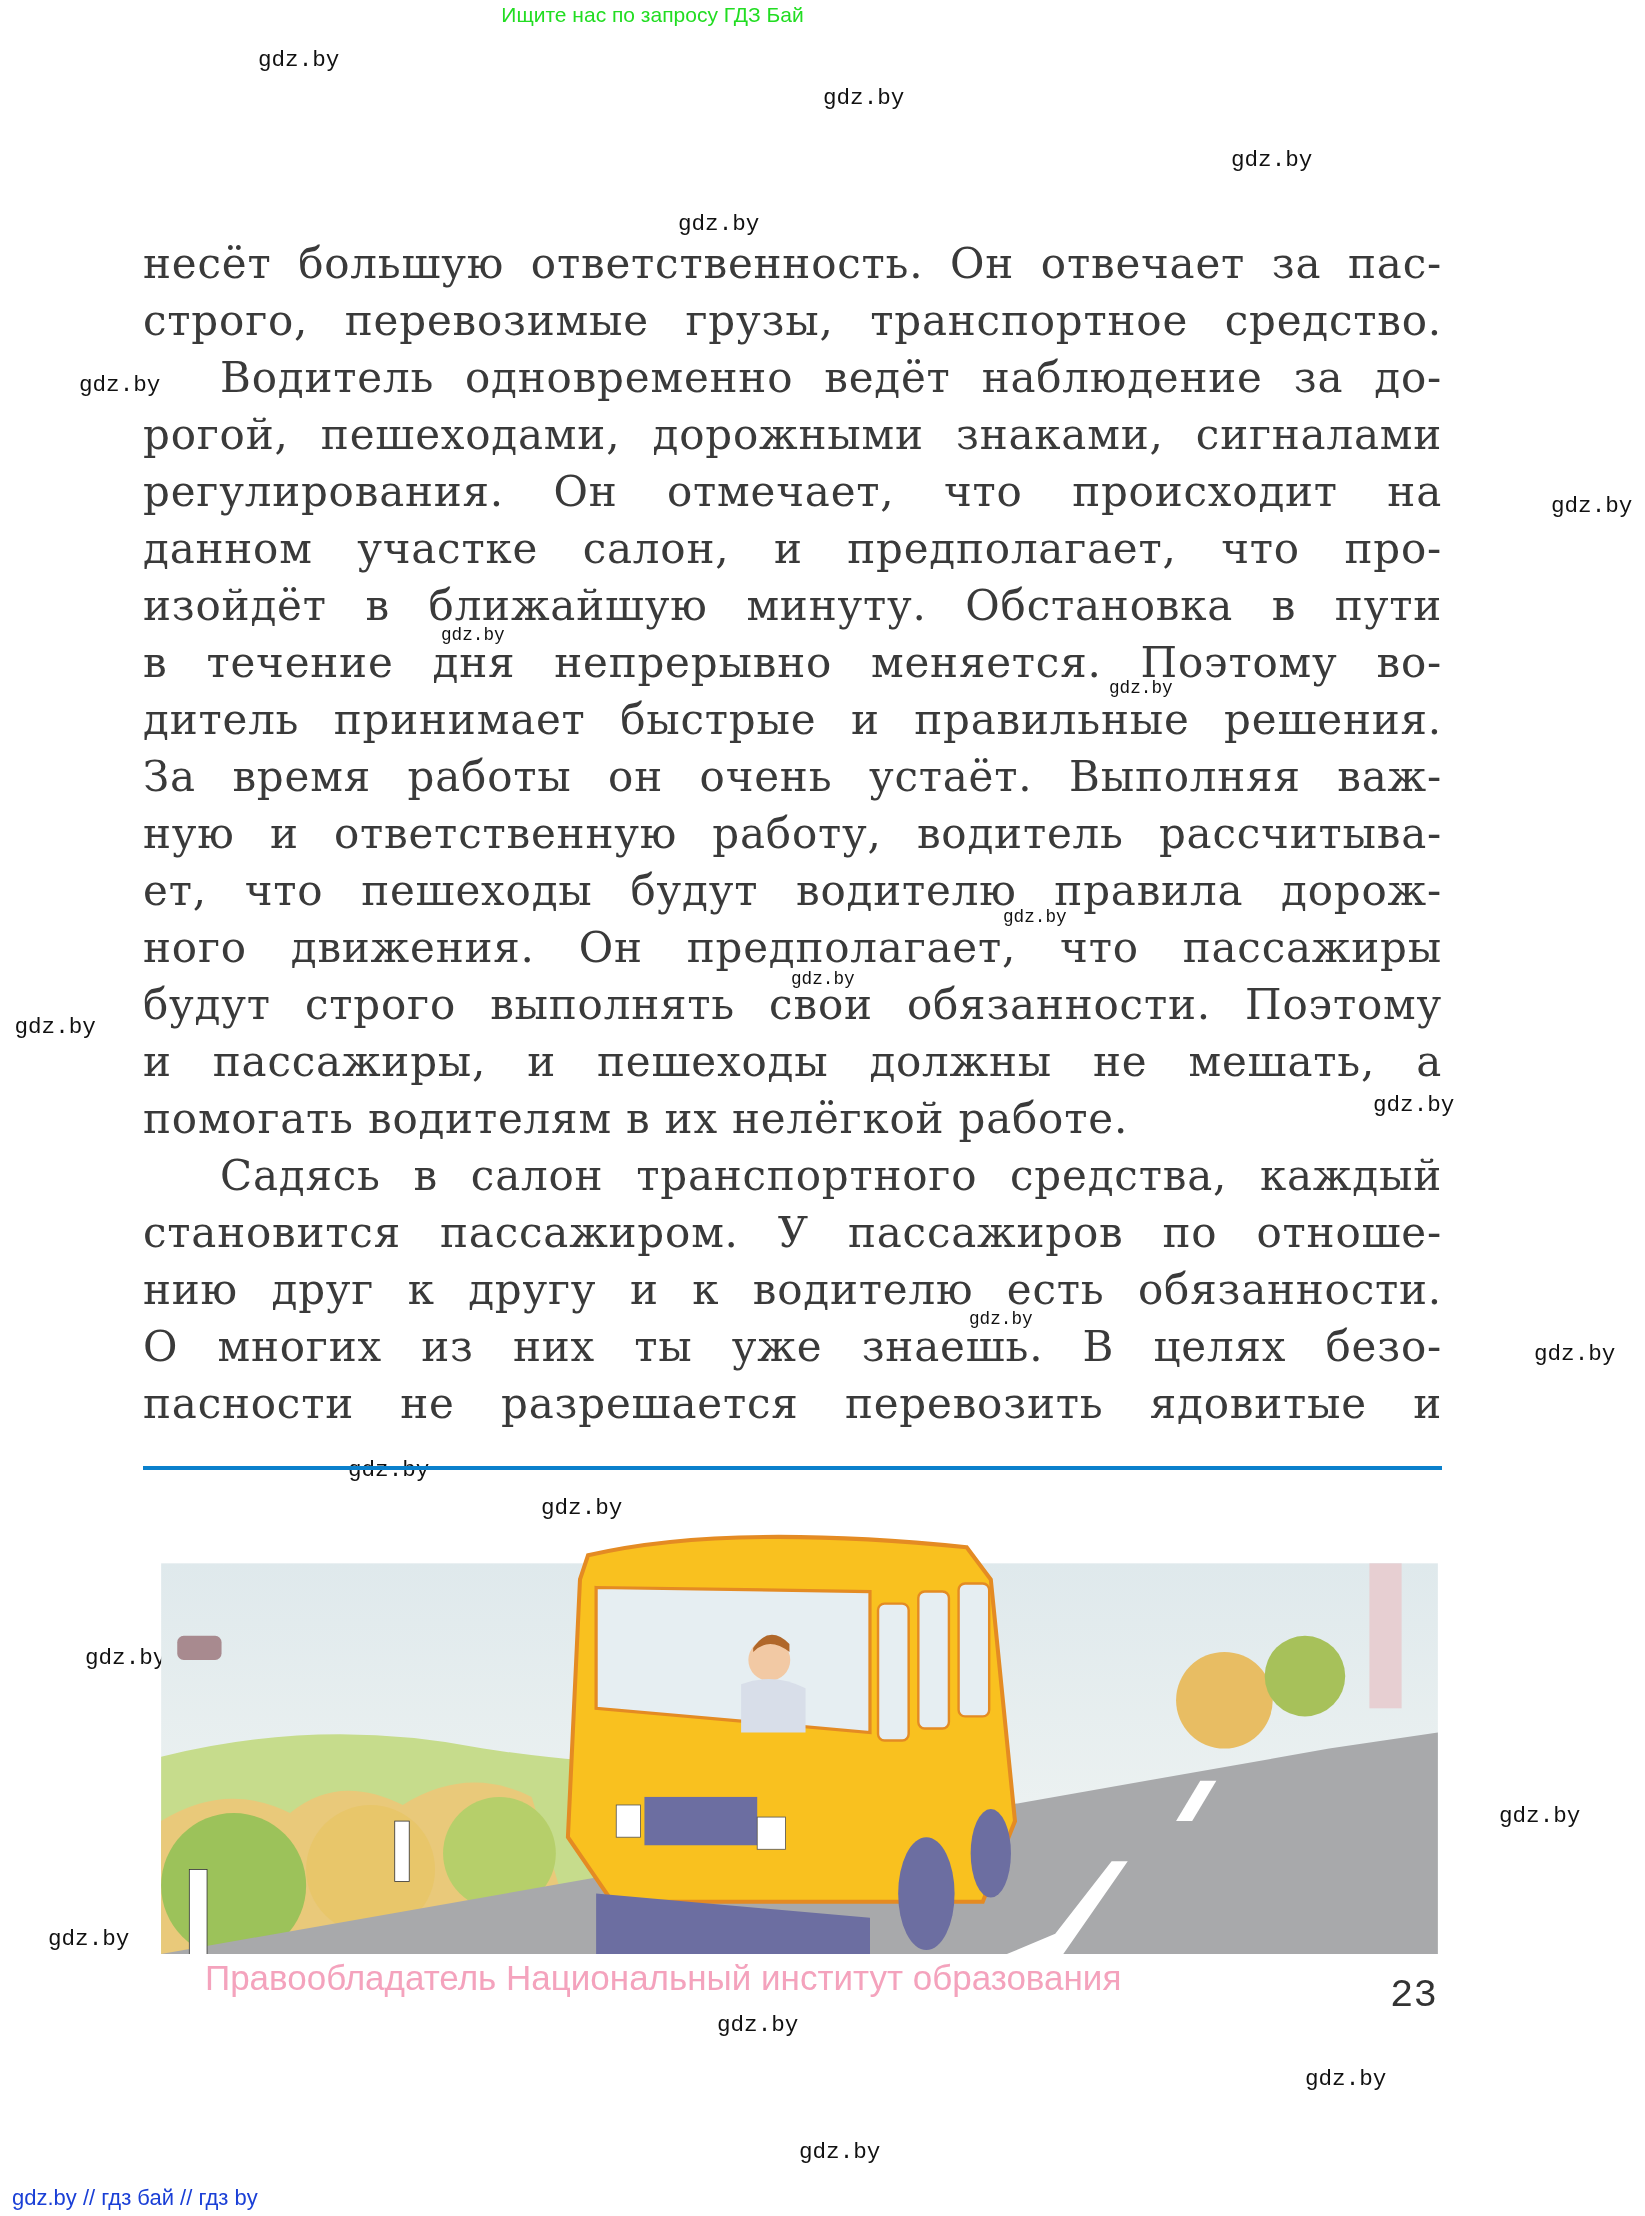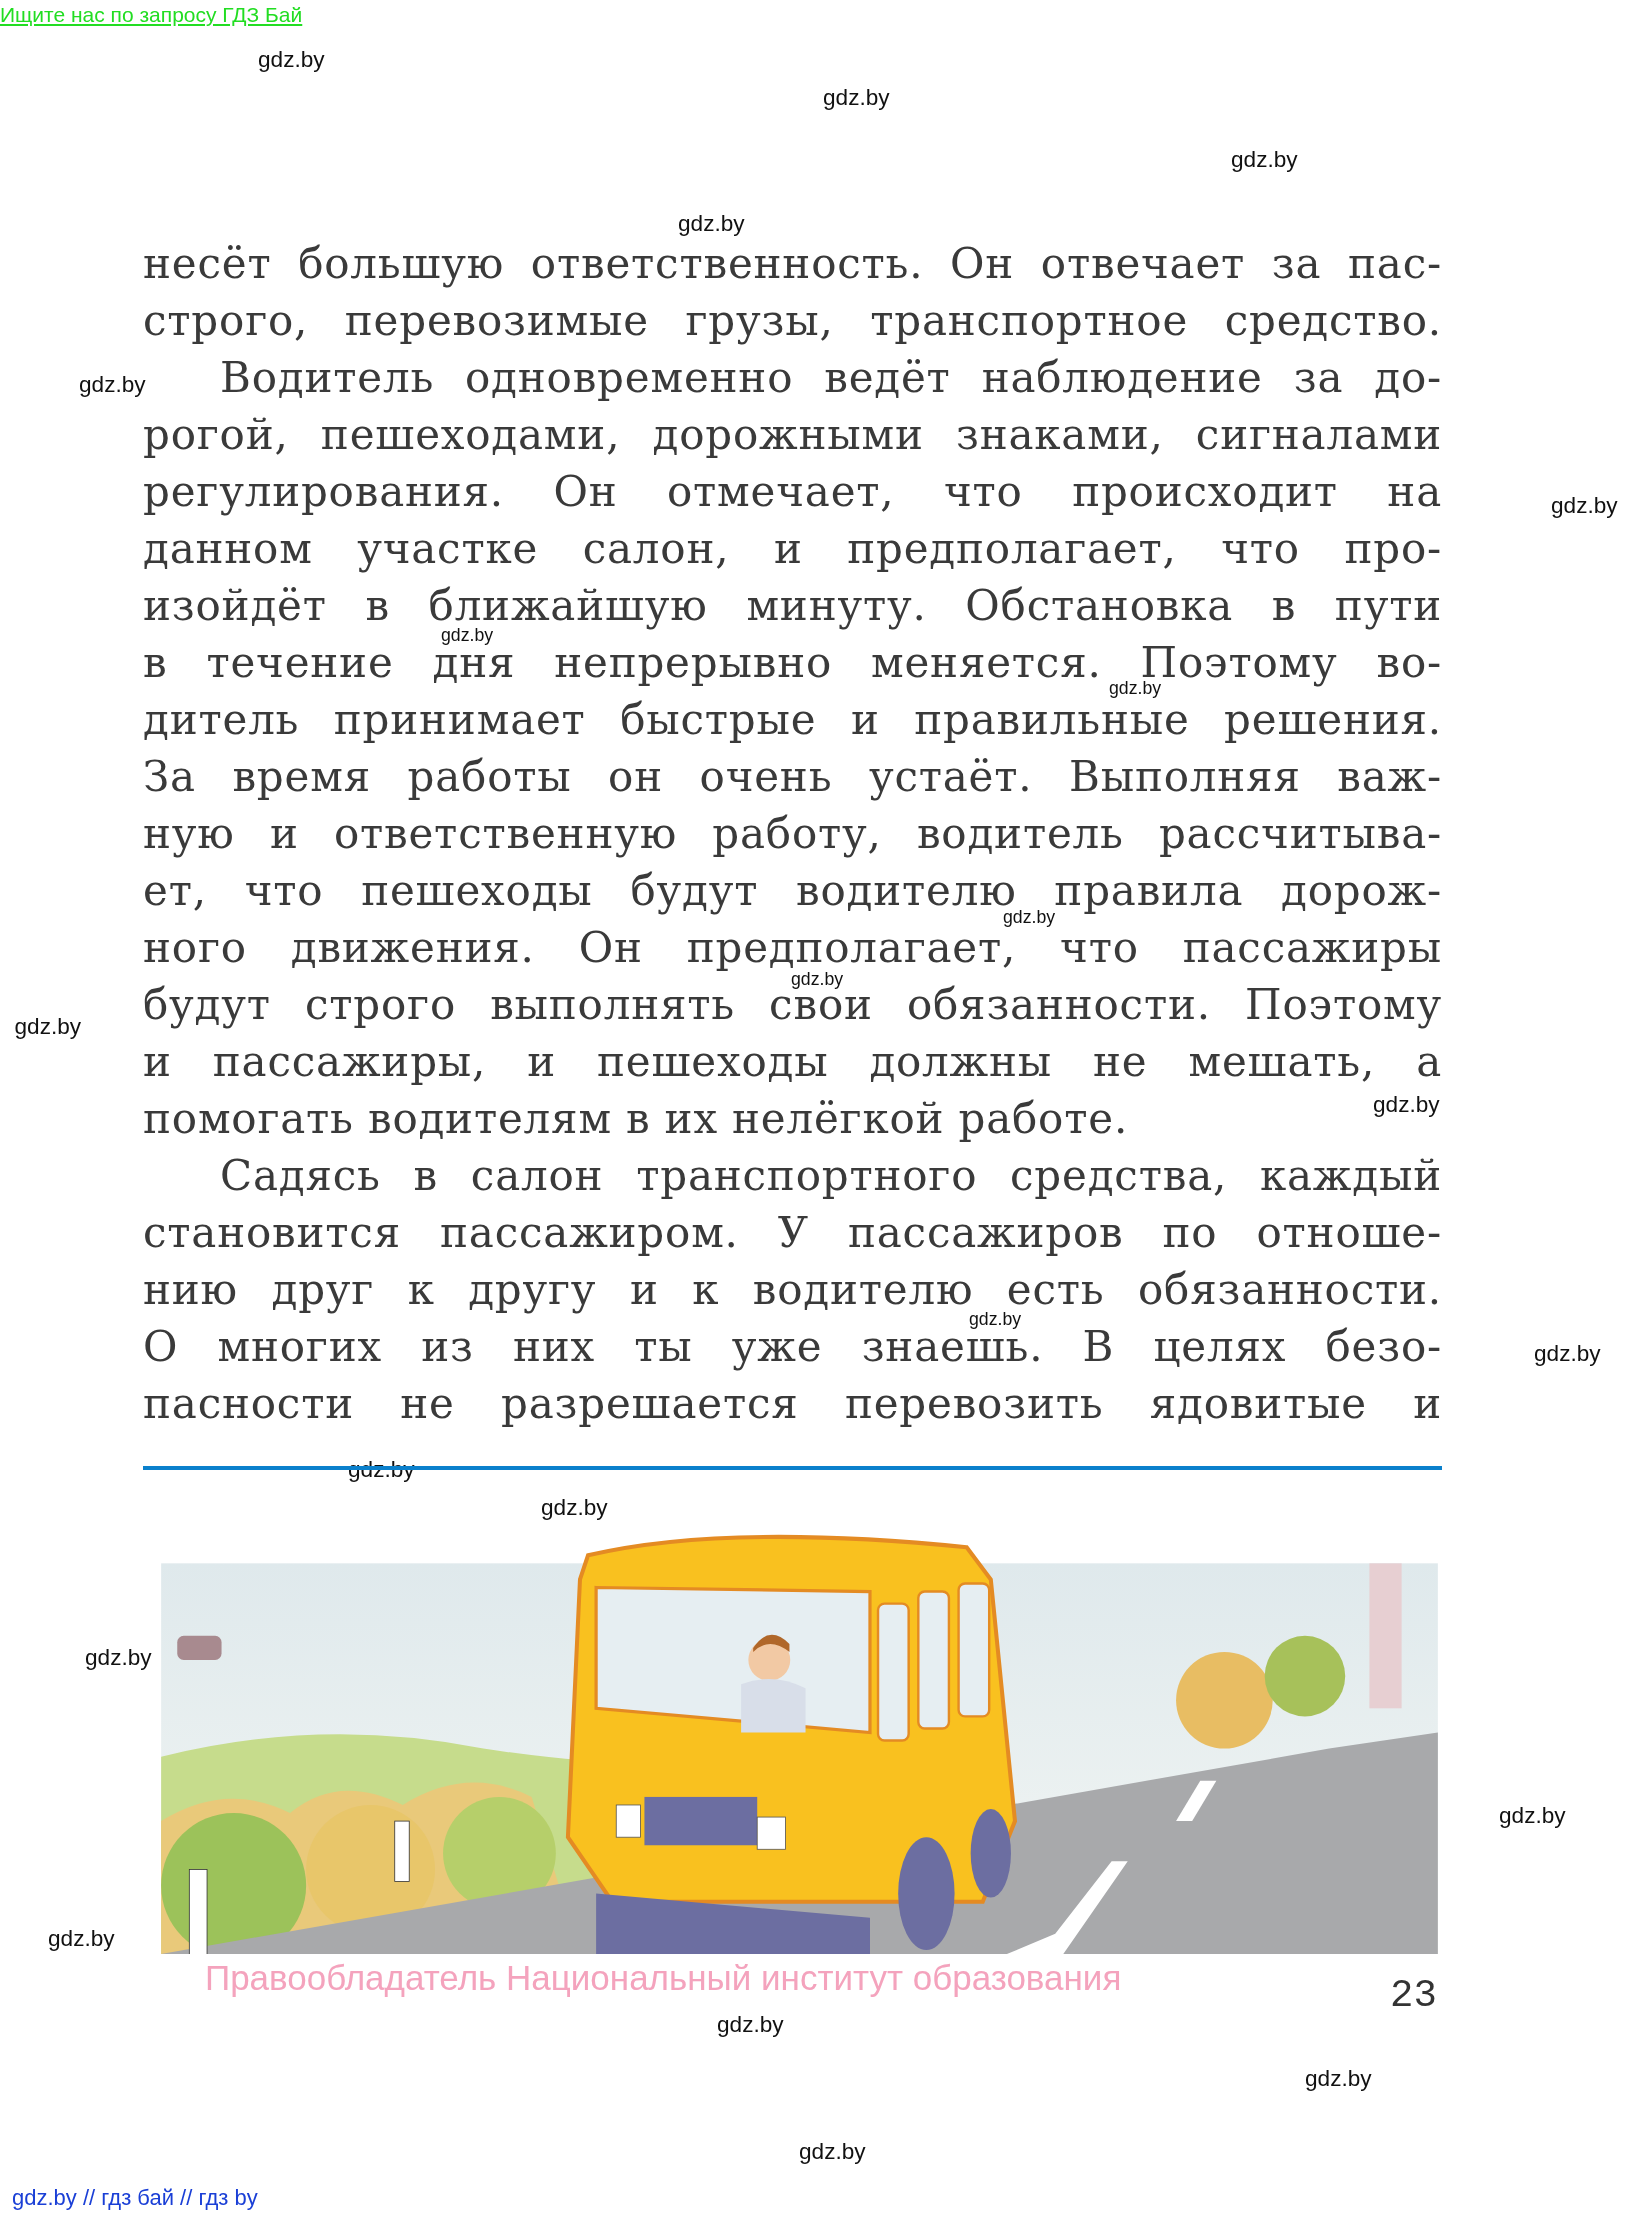--- a/index.html
+++ b/index.html
@@ -1,18 +1,18 @@
 <!DOCTYPE html>
 <html style="font-size:13px"><head>
 <meta charset="utf-8">
 <style>
   html, body { margin:0; padding:0; background:#fff; }
   body { width:1645px; height:2216px; position:relative; overflow:hidden; font-family:"Liberation Sans", sans-serif; }
-  .header-banner { position:absolute; top:3.2px; left:0; width:1305px; text-align:left; color:#22dd22; font-size:21px;text-decoration:underline; }
-  .wm { position:absolute; font-size:22.6px; color:#111; font-family:Liberation Sans, sans-serif; }
+  .header-banner { position:absolute; top:3.2px; left:0; width:1305px; text-align:center; color:#22dd22; font-size:21px; }
+  .wm { position:absolute; font-size:22.6px; color:#111; font-family:Liberation Mono, monospace; }
   .wm.small { font-size:17.7px; }
   .body-text { position:absolute; left:143px; top:235px; width:1299px; font-family:"DejaVu Serif", serif; font-size:42px; color:#3a3a3a; line-height:57px; }
   .line { display:block; white-space:nowrap; text-align:justify; text-align-last:justify; letter-spacing:0.8px; }
   .line.indent { padding-left:77px; }
   .line.last { text-align-last:left; }
   .rule { position:absolute; left:143px; top:1466px; width:1299px; height:4px; background:#0a80cc; }
   .illustration { position:absolute; left:161px; top:1515px; width:1277px; height:439px; overflow:hidden; }
   .caption-owner { position:absolute; left:205px; top:1958px; font-size:35px; color:#f4a3bd; white-space:nowrap; }
   .page-number { position:absolute; left:1390px; top:1974px; font-family:Liberation Mono, monospace; font-size:39px; color:#333; }
   .footer-links { position:absolute; top:2185px; left:12px; width:1645px; color:#1a3fd6; font-size:22px; }

